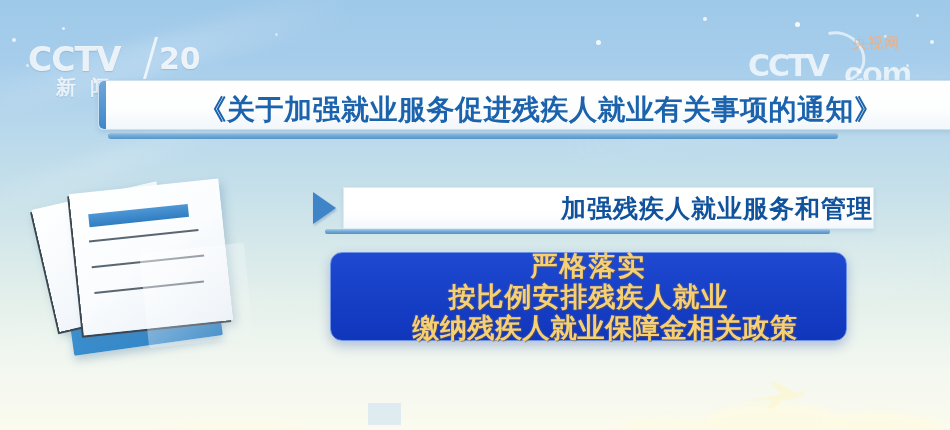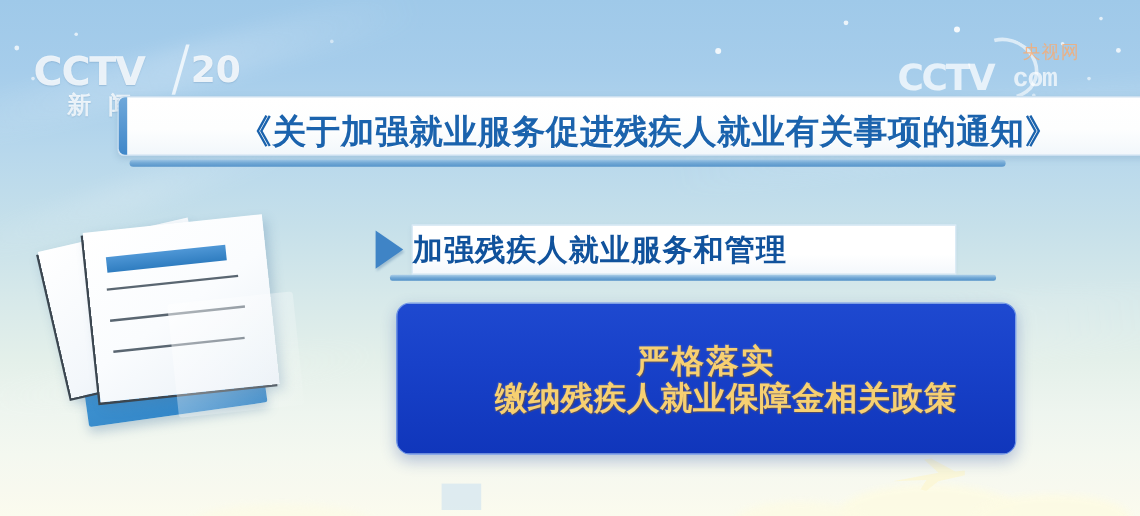--- a/index.html
+++ b/index.html
@@ -69,22 +69,22 @@
     position:absolute; left:0; top:12px; font-family:"DejaVu Sans",sans-serif;
     font-weight:bold; font-size:30px; letter-spacing:-2px; color:rgba(255,255,255,.72);
   }
   #wm .arc{
     position:absolute; left:62px; top:-4px; width:56px; height:50px;
     border:3px solid rgba(255,255,255,.62); border-radius:50%;
     border-bottom-color:transparent; border-left-color:transparent;
     transform:rotate(28deg);
   }
   #wm .com{
-    position:absolute; left:96px; top:18px; font-family:Liberation Mono, monospace;
-    font-weight:bold; font-size:22px; letter-spacing:-1px; color:rgba(255,255,255,.70);
+    position:absolute; left:96px; top:18px; font-family:Liberation Sans, sans-serif;
+    font-weight:bold; font-size:34px; letter-spacing:-1px; color:rgba(255,255,255,.70);
   }
   #wm .cn{
     position:absolute; left:104px; top:-2px; font-size:15px; font-weight:normal;
     letter-spacing:1px; color:rgba(250,170,110,.80);
   }
 
   
   #doc{ position:absolute; left:36px; top:178px; width:230px; height:185px; }
   #doc .folder{
     position:absolute; left:30px; top:58px; width:150px; height:110px;
@@ -152,38 +152,38 @@
 
   
   #arrow{
     position:absolute; left:313px; top:192px; width:0; height:0;
     border-left:23px solid #3f84c6;
     border-top:16px solid transparent;
     border-bottom:16px solid transparent;
     filter:drop-shadow(1px 2px 1px rgba(70,115,160,.35));
   }
   #sub-panel{
-    position:absolute; left:343px; top:187px; width:454px; height:42px;
+    position:absolute; left:343px; top:187px; width:531px; height:42px;
     background:linear-gradient(180deg,#ffffff 0%,#ffffff 60%,#f4f8fc 100%);
     border:1px solid #dcebf7;
     box-shadow:0 2px 4px rgba(90,135,175,.18);
-    display:flex; align-items:center; justify-content:flex-start;
+    display:flex; align-items:center; justify-content:flex-end;
   }
   #sub-text{
     font-size:25px; font-weight:bold; color:#10529c; letter-spacing:1px; white-space:nowrap;
   }
   #sub-underline{
     position:absolute; left:325px; top:229px; width:505px; height:5px;
     background:linear-gradient(180deg,#a9cde8 0%,#6ba4d4 50%,#4b8cc6 100%);
     border-radius:2px; opacity:.95;
   }
 
   
   #blue-box{
-    position:absolute; left:330px; top:252px; width:517px; height:127px;
+    position:absolute; left:330px; top:252px; width:517px; height:89px;
     border-radius:12px;
     background:linear-gradient(180deg,#1e49d0 0%,#1841c9 40%,#1036bb 100%);
     border:1.5px solid #6d93e6;
     box-shadow:0 5px 12px rgba(35,70,160,.30);
     display:flex; flex-direction:column; align-items:center; justify-content:center;
     padding-top:2px;
   }
   #blue-box .gline{
     font-weight:bold; color:#f7d071; white-space:nowrap;
     text-shadow:1px 1px 0 rgba(120,70,10,.45), 0 0 2px rgba(255,225,150,.35);
@@ -265,17 +265,18 @@
 
 
   <div id="arrow"></div>
   <div id="sub-panel">
     <div id="sub-text">加强残疾人就业服务和管理</div>
   </div>
   <div id="sub-underline"></div>
 
   <div id="blue-box">
     <div class="gline g1">严格落实</div>
+    <div class="gline g2">按比例安排残疾人就业</div>
     <div class="gline g3">缴纳残疾人就业保障金相关政策</div>
   </div>
 
   <div id="pale-sq"></div>
 </div>
 
 </body></html>

